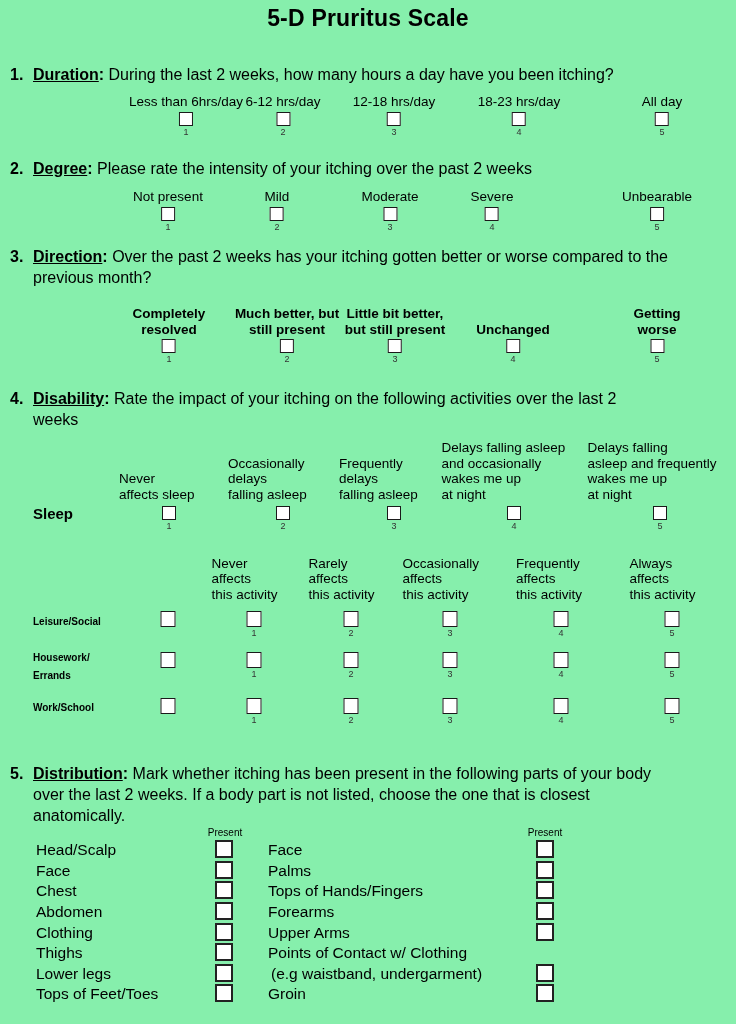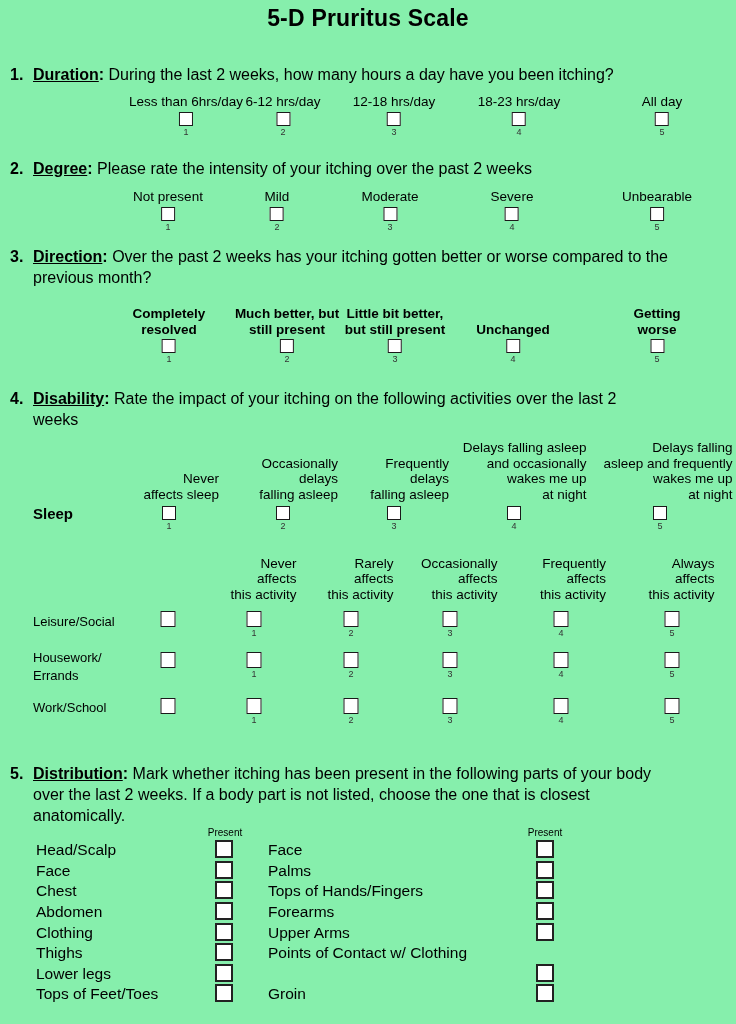--- a/index.html
+++ b/index.html
@@ -12,22 +12,22 @@
   .qtext{white-space:pre-line;}
   .kw{font-weight:bold;text-decoration:underline;}
   .colon{font-weight:bold;}
   .opt{position:absolute;transform:translateX(-50%);display:flex;flex-direction:column;align-items:center;}
   .olabel{font-size:13.5px;line-height:15.5px;text-align:center;white-space:pre-line;}
   .bottom33{height:33px;display:flex;align-items:flex-end;justify-content:center;font-weight:bold;}
   .cb{width:14px;height:14px;border:1.6px solid #1a1a1a;background:#fff;box-sizing:border-box;margin-top:2px;}
   .cb-med{width:15px;height:16px;}
   .onum{font-size:9px;line-height:10px;margin-top:1px;color:#333;}
   .hcell{position:absolute;transform:translateX(-50%);display:flex;flex-direction:column;
-         justify-content:flex-end;text-align:right;font-size:13.5px;line-height:15.5px;white-space:pre-line;}
-  .rowlabel{position:absolute;font-weight:normal;font-size:13px;line-height:17.5px;white-space:pre-line;}
+         justify-content:flex-end;text-align:left;font-size:13.5px;line-height:15.5px;white-space:pre-line;}
+  .rowlabel{position:absolute;font-weight:bold;font-size:10px;line-height:17.5px;white-space:pre-line;}
   .sleeplabel{position:absolute;font-weight:bold;font-size:15px;}
   .present{position:absolute;transform:translateX(-50%);font-size:10px;}
   .bcol{position:absolute;}
   .brow{position:relative;height:20.65px;}
   .blabel{font-size:15.5px;line-height:20px;}
   .indent{padding-left:3px;}
   .cb-lg{position:absolute;top:0;width:18px;height:18px;border:2px solid #222;
          background:#fff;box-sizing:border-box;}
 </style>
 </head>
@@ -79,21 +79,21 @@
   <div class="opt" style="left:277px;top:189px">
     <span class="olabel">Mild</span>
     <span class="cb"></span>
     <span class="onum">2</span>
   </div>
   <div class="opt" style="left:390px;top:189px">
     <span class="olabel">Moderate</span>
     <span class="cb"></span>
     <span class="onum">3</span>
   </div>
-  <div class="opt" style="left:512px;top:189px">
+  <div class="opt" style="left:492px;top:189px">
     <span class="olabel">Severe</span>
     <span class="cb"></span>
     <span class="onum">4</span>
   </div>
   <div class="opt" style="left:657px;top:189px">
     <span class="olabel">Unbearable</span>
     <span class="cb"></span>
     <span class="onum">5</span>
   </div>
 
@@ -331,20 +331,21 @@
       <span class="cb-lg" style="left:268px"></span>
     </div>
     <div class="brow">
       <span class="blabel">Upper Arms</span>
       <span class="cb-lg" style="left:268px"></span>
     </div>
     <div class="brow">
       <span class="blabel">Points of Contact w/ Clothing</span>
     </div>
     <div class="brow">
+      <span class="blabel indent">(e.g waistband, undergarment)</span>
       <span class="cb-lg" style="left:268px"></span>
     </div>
     <div class="brow">
       <span class="blabel">Groin</span>
       <span class="cb-lg" style="left:268px"></span>
     </div>
   </div>
 
 </div>
 

